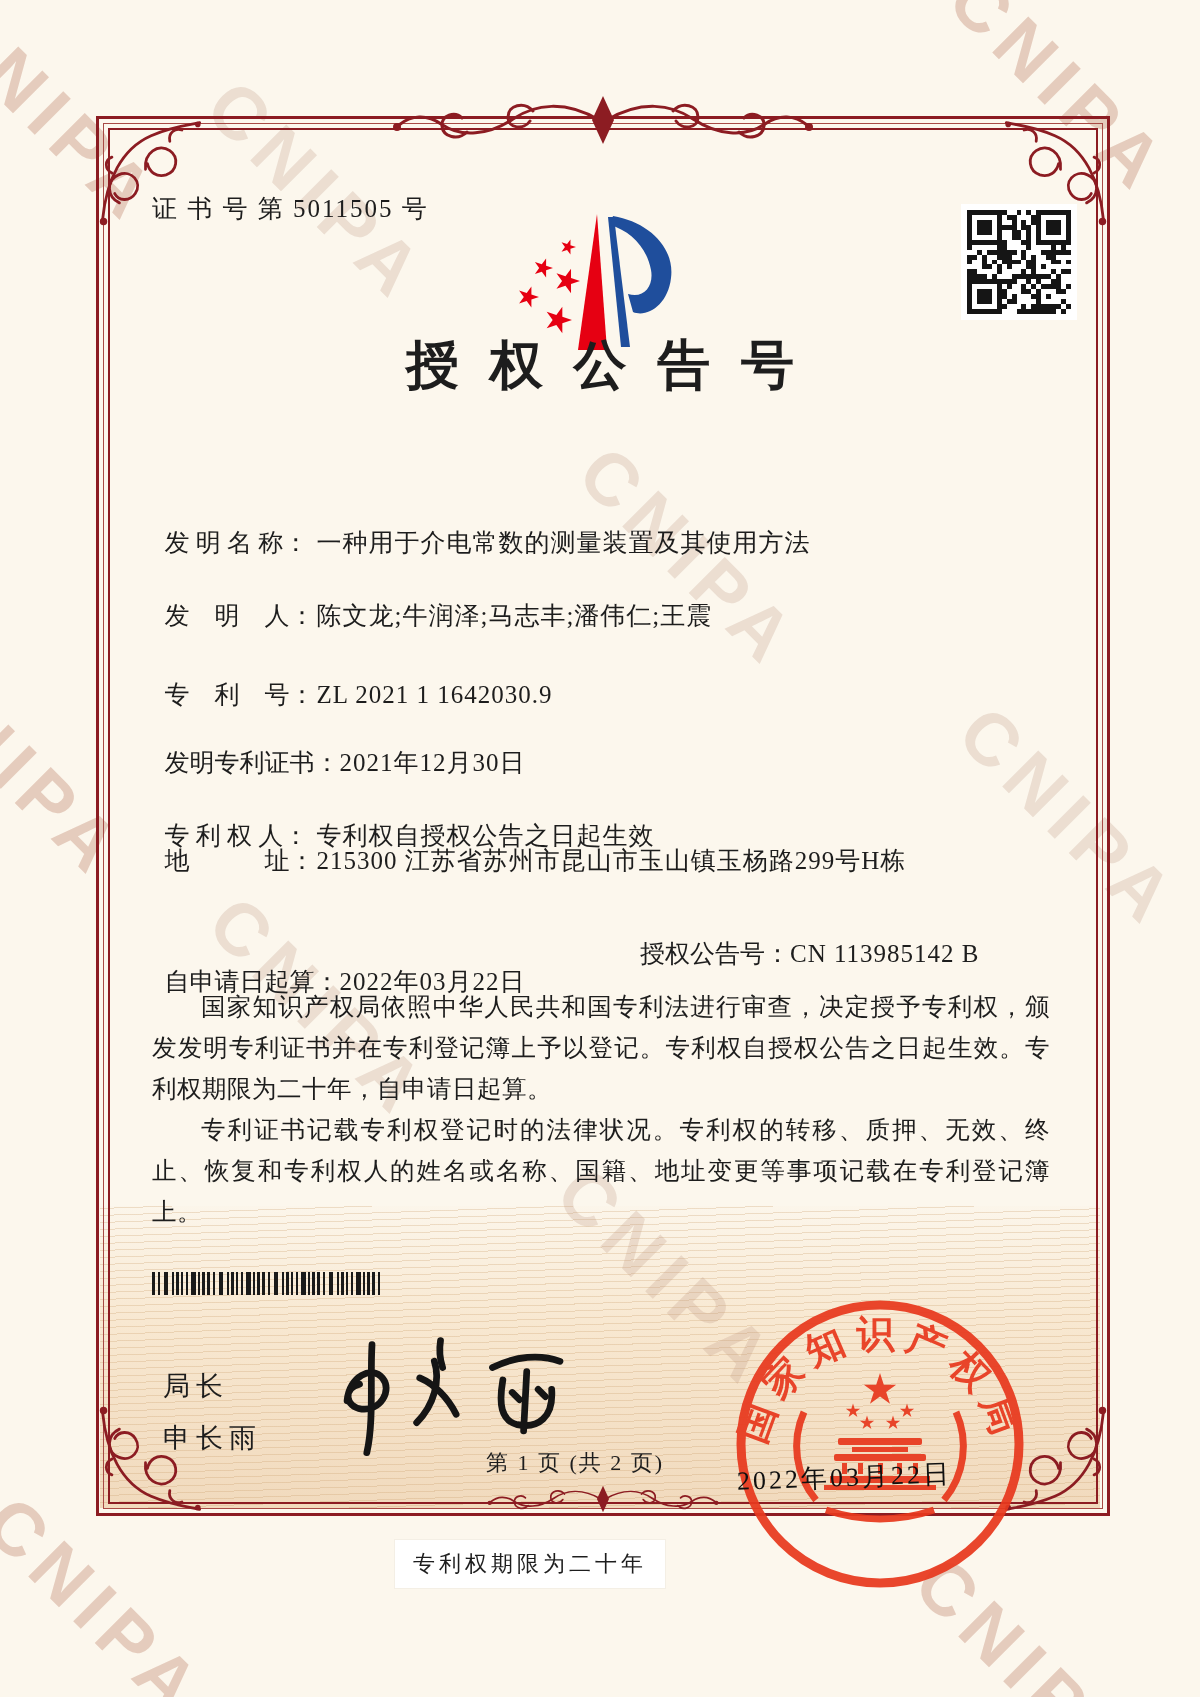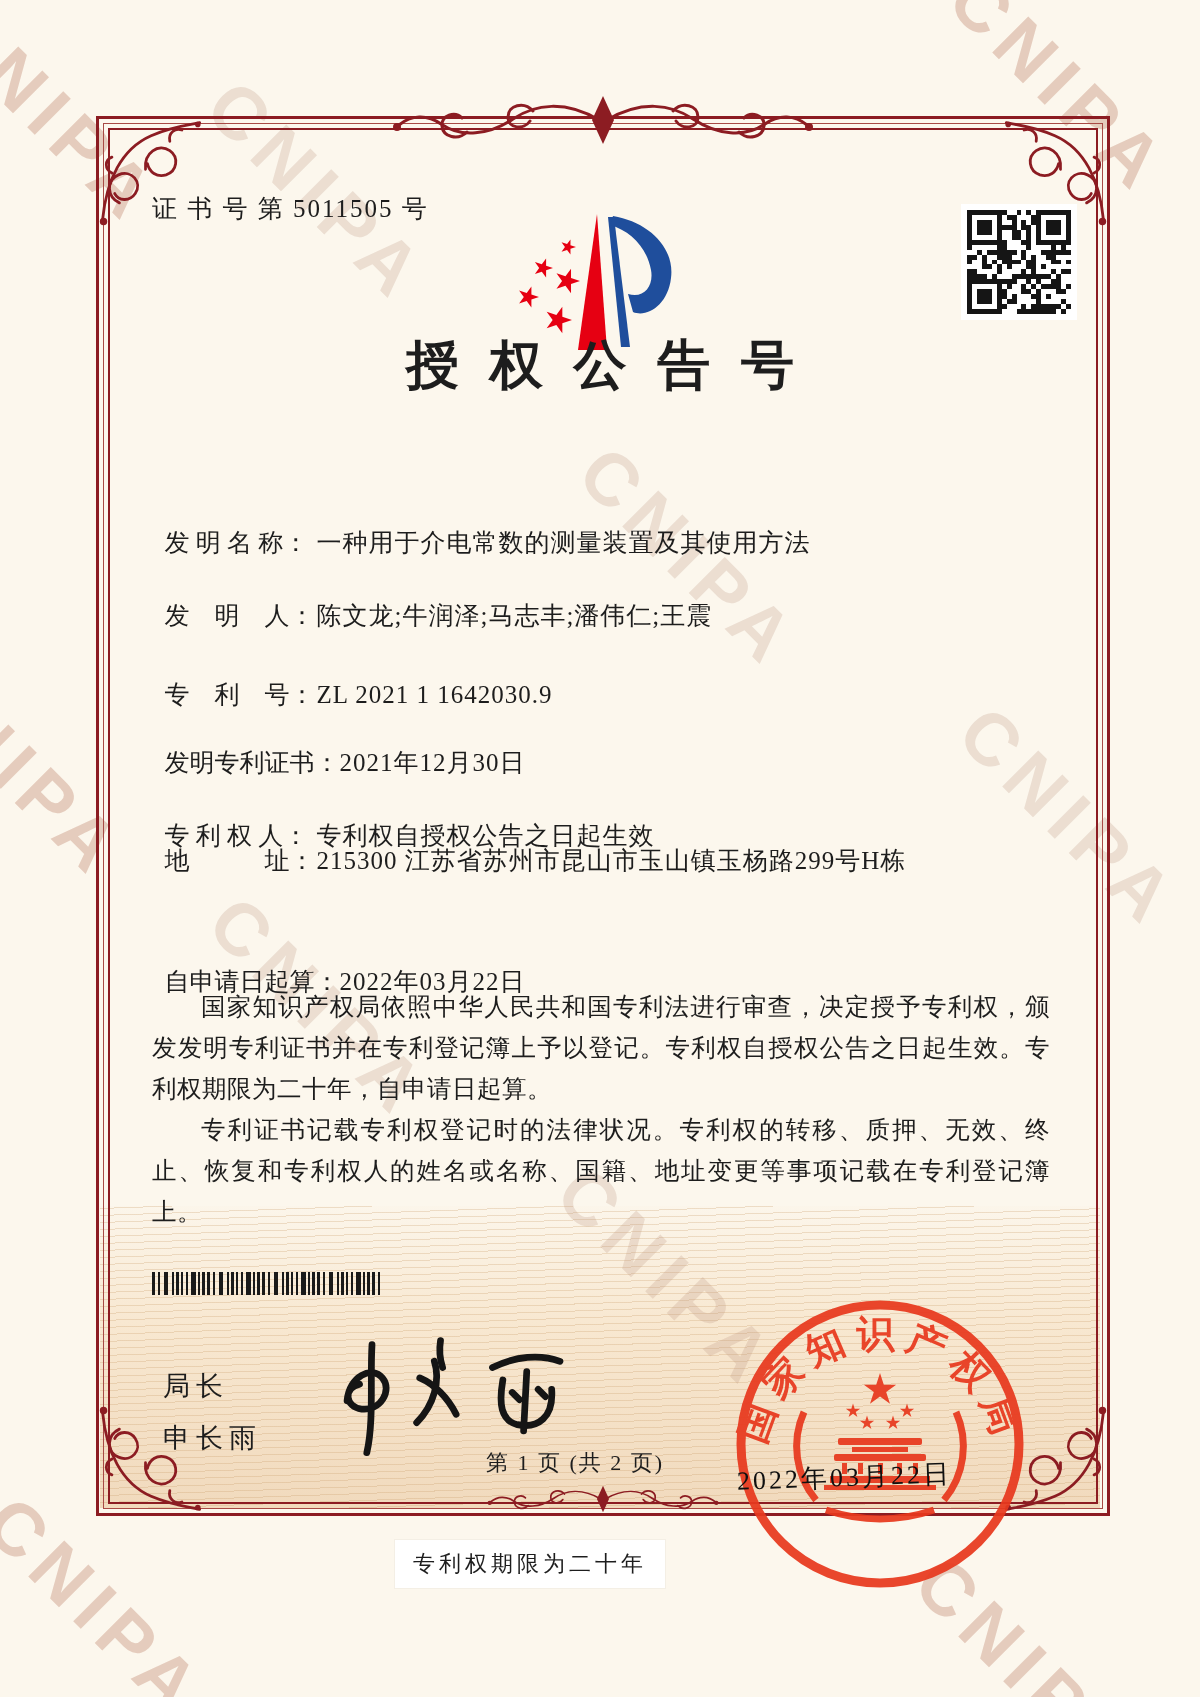--- a/index.html
+++ b/index.html
@@ -404,20 +404,21 @@
   <span class="lbl">发明专利证书：</span><span class="val">2021年12月30日</span>
 </div>
 <div class="row" style="top:791px">
   <span class="lbl">专 利 权 人：</span><span class="val">专利权自授权公告之日起生效</span>
 </div>
 <div class="row" style="top:816px">
   <span class="lbl">地　　　址：</span><span class="val">215300 江苏省苏州市昆山市玉山镇玉杨路299号H栋</span>
 </div>
 <div class="row" style="top:937px;width:900px">
   <span class="lbl">自申请日起算：</span><span class="val">2022年03月22日</span>
+  <span class="grant-right"><span>授权公告号：</span><span class="val">CN 113985142 B</span></span>
 </div>
 
 <div class="body-text">
   <p>国家知识产权局依照中华人民共和国专利法进行审查，决定授予专利权，颁发发明专利证书并在专利登记簿上予以登记。专利权自授权公告之日起生效。专利权期限为二十年，自申请日起算。</p>
   <p>专利证书记载专利权登记时的法律状况。专利权的转移、质押、无效、终止、恢复和专利权人的姓名或名称、国籍、地址变更等事项记载在专利登记簿上。</p>
 </div>
 
 <div class="barcode"><i style="width:3px;margin-right:3px"></i><i style="width:2px;margin-right:4px"></i><i style="width:4px;margin-right:4px"></i><i style="width:2px;margin-right:2px"></i><i style="width:3px;margin-right:2px"></i><i style="width:2px;margin-right:3px"></i><i style="width:2px;margin-right:3px"></i><i style="width:5px;margin-right:2px"></i><i style="width:2px;margin-right:2px"></i><i style="width:3px;margin-right:2px"></i><i style="width:3px;margin-right:3px"></i><i style="width:2px;margin-right:4px"></i><i style="width:4px;margin-right:4px"></i><i style="width:2px;margin-right:2px"></i><i style="width:3px;margin-right:2px"></i><i style="width:2px;margin-right:3px"></i><i style="width:2px;margin-right:3px"></i><i style="width:5px;margin-right:2px"></i><i style="width:2px;margin-right:2px"></i><i style="width:3px;margin-right:2px"></i><i style="width:3px;margin-right:3px"></i><i style="width:2px;margin-right:4px"></i><i style="width:4px;margin-right:4px"></i><i style="width:2px;margin-right:2px"></i><i style="width:3px;margin-right:2px"></i><i style="width:2px;margin-right:3px"></i><i style="width:2px;margin-right:3px"></i><i style="width:5px;margin-right:2px"></i><i style="width:2px;margin-right:2px"></i><i style="width:3px;margin-right:2px"></i><i style="width:3px;margin-right:3px"></i><i style="width:2px;margin-right:4px"></i><i style="width:4px;margin-right:4px"></i><i style="width:2px;margin-right:2px"></i><i style="width:3px;margin-right:2px"></i><i style="width:2px;margin-right:3px"></i><i style="width:2px;margin-right:3px"></i><i style="width:5px;margin-right:2px"></i><i style="width:2px;margin-right:2px"></i><i style="width:3px;margin-right:2px"></i><i style="width:3px;margin-right:3px"></i><i style="width:2px;margin-right:4px"></i></div>
 
 <div class="officer-title">局长</div>

